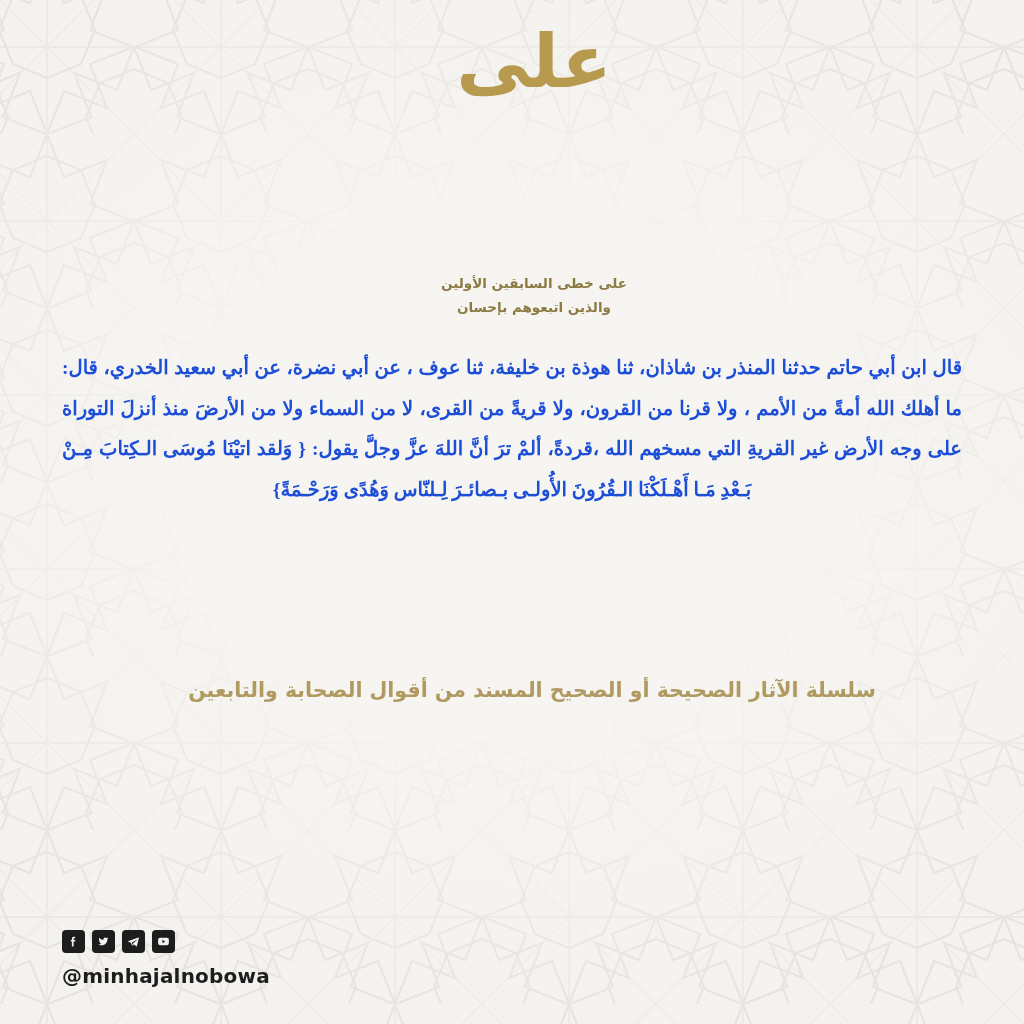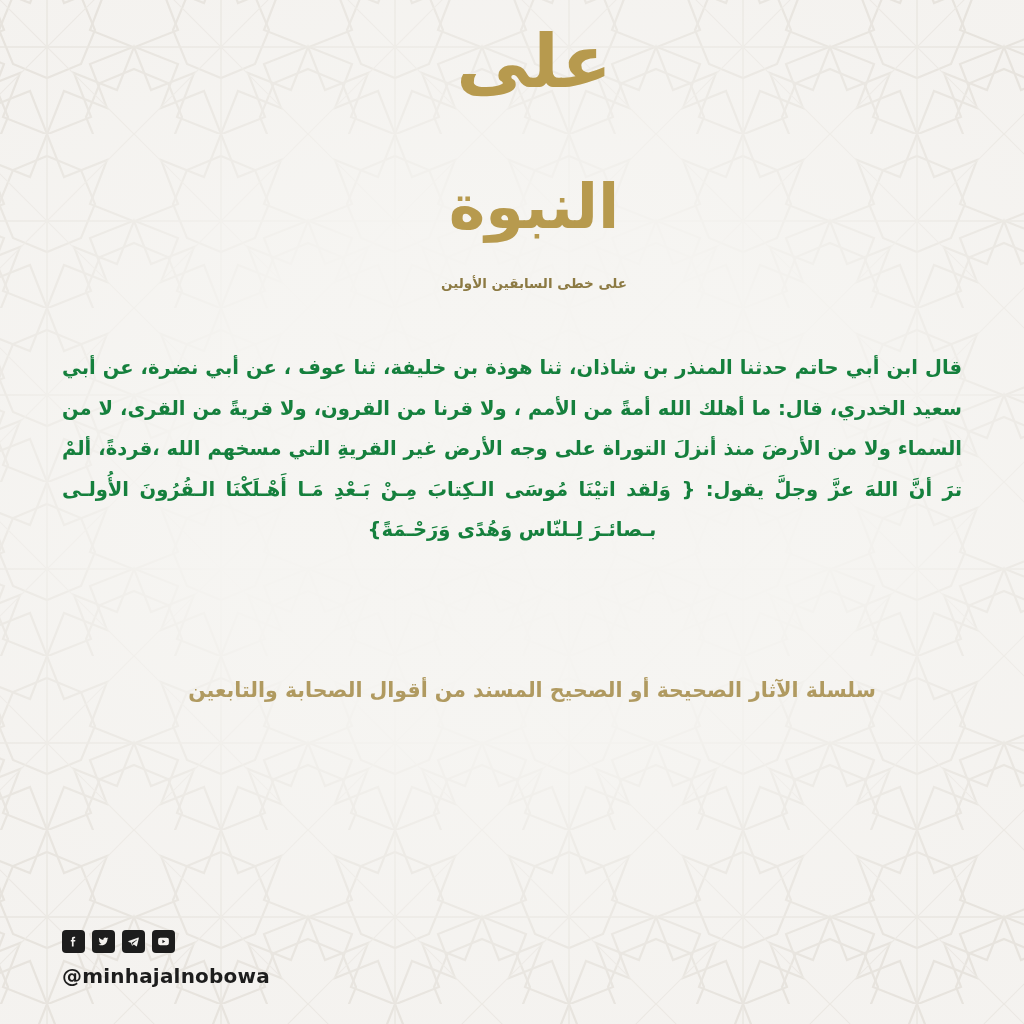--- a/index.html
+++ b/index.html
@@ -95,25 +95,26 @@
 
   
   .narration {
     position: absolute;
     top: 348px;
     left: 62px;
     right: 62px;
     text-align: justify;
     text-align-last: center;
     direction: rtl;
-    color: #15803d;
+    color: #1d4ed8;
     font-size: 19.5px;
     font-weight: bold;
     line-height: 2.08;
     letter-spacing: 0;
+    font-family: Liberation Serif, serif;
   }
 
   
   .source {
     position: absolute;
     top: 678px;
     left: 0;
     right: 0;
     text-align: center;
     direction: rtl;
@@ -183,24 +184,24 @@
     <rect width="1120" height="1120" fill="url(#tile)"></rect>
   </svg>
 </div>
 <div class="bg-fade"></div>
 
 <div class="page">
 
   <div class="logo-block">
     <div class="logo-art">
       <div class="logo-word logo-w1">على</div>
-      <div class="logo-word logo-w3">النبوة</div>
     </div>
     <div class="logo-sub">
       <div>على خطى السابقين الأولين</div>
+      <div>والذين اتبعوهم بإحسان</div>
     </div>
   </div>
 
   <div class="narration">قال ابن أبي حاتم حدثنا المنذر بن شاذان، ثنا هوذة بن خليفة، ثنا عوف ، عن أبي نضرة، عن أبي سعيد الخدري، قال: ما أهلك الله أمةً من الأمم ، ولا قرنا من القرون، ولا قريةً من القرى، لا من السماء ولا من الأرضَ منذ أنزلَ التوراة على وجه الأرض غير القريةِ التي مسخهم الله ،قردةً، ألمْ ترَ أنَّ اللهَ عزَّ وجلَّ يقول: { وَلقد اتيْنَا مُوسَى الـكِتابَ مِـنْ بَـعْدِ مَـا أَهْـلَكْنَا الـقُرُونَ الأُولـى بـصائـرَ لِـلنّاس وَهُدًى وَرَحْـمَةً}</div>
 
   <div class="source">سلسلة الآثار الصحيحة أو الصحيح المسند من أقوال الصحابة والتابعين</div>
 
   <div class="footer">
     <div class="social-row">
       <span class="social-icon">

